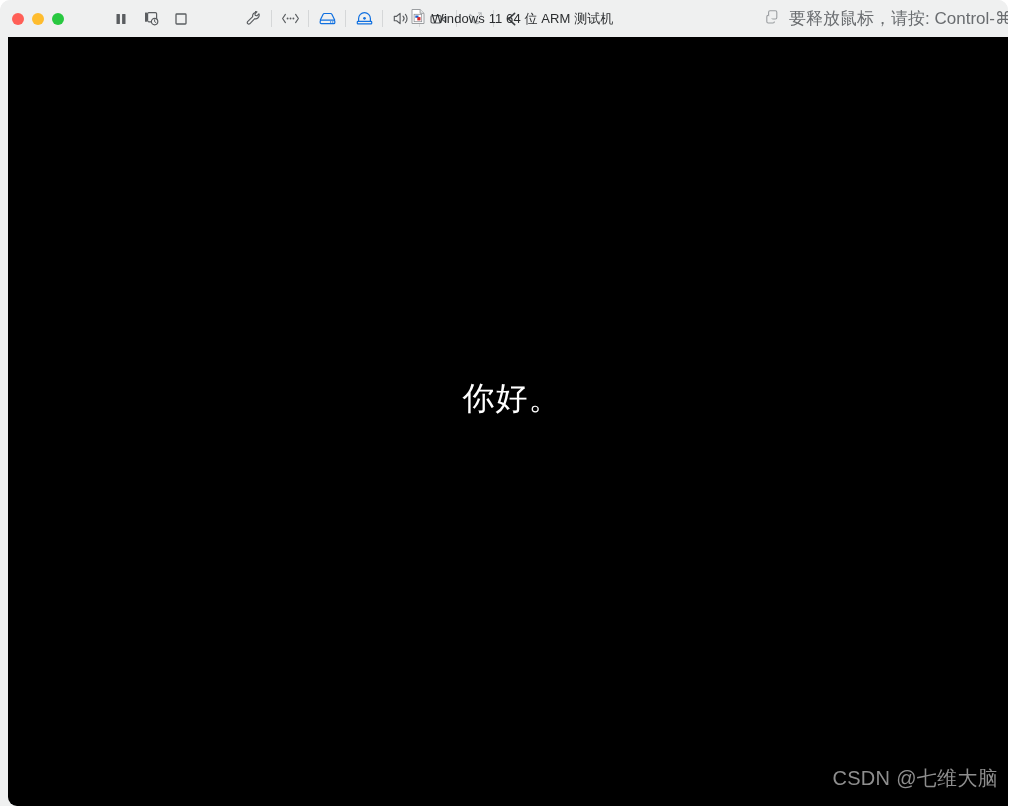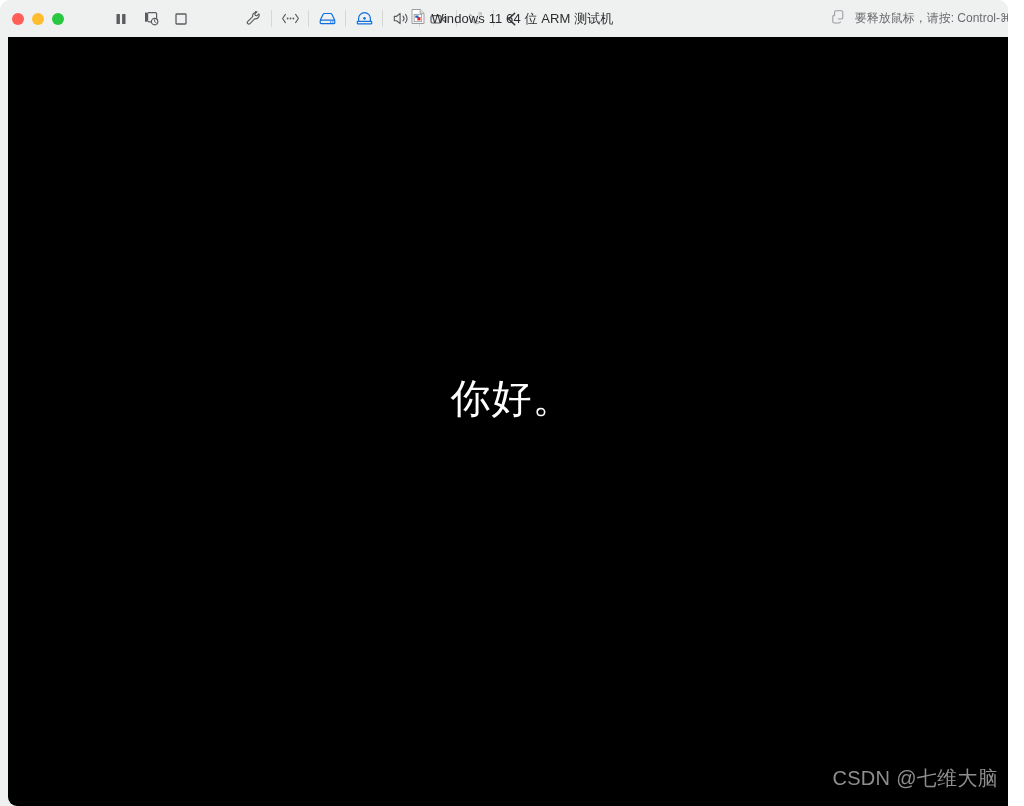--- a/index.html
+++ b/index.html
@@ -97,21 +97,21 @@
 
   #release-hint {
     position: absolute;
     right: 12px; top: 0;
     height: 37px;
     display: flex;
     align-items: center;
     gap: 9px;
   }
   #release-hint .hint-text {
-    font-size: 12px;
+    font-size: 17px;
     color: #6a6d70;
     white-space: nowrap;
     text-align: center;
   }
 
   
   #guest-screen {
     position: absolute;
     left: 8px;
     top: 37px;
@@ -125,21 +125,21 @@
   #guest-message {
     position: absolute;
     left: 0;
     top: 0;
     width: 100%;
     height: 100%;
     display: flex;
     align-items: center;
     justify-content: center;
     color: #ffffff;
-    font-size: 40px;
+    font-size: 32px;
     font-weight: 400;
     letter-spacing: 1px;
     line-height: 1;
     transform: translateY(-24px);
   }
 
   #watermark {
     position: absolute;
     right: 18px;
     bottom: 14px;

